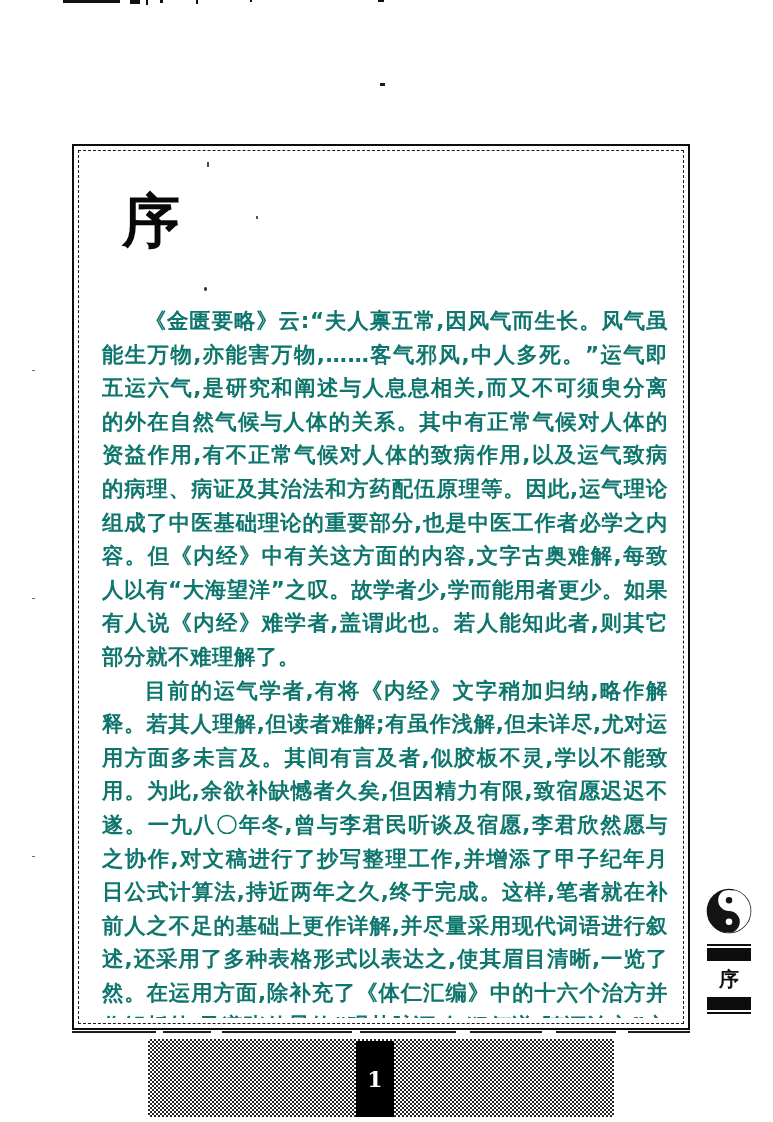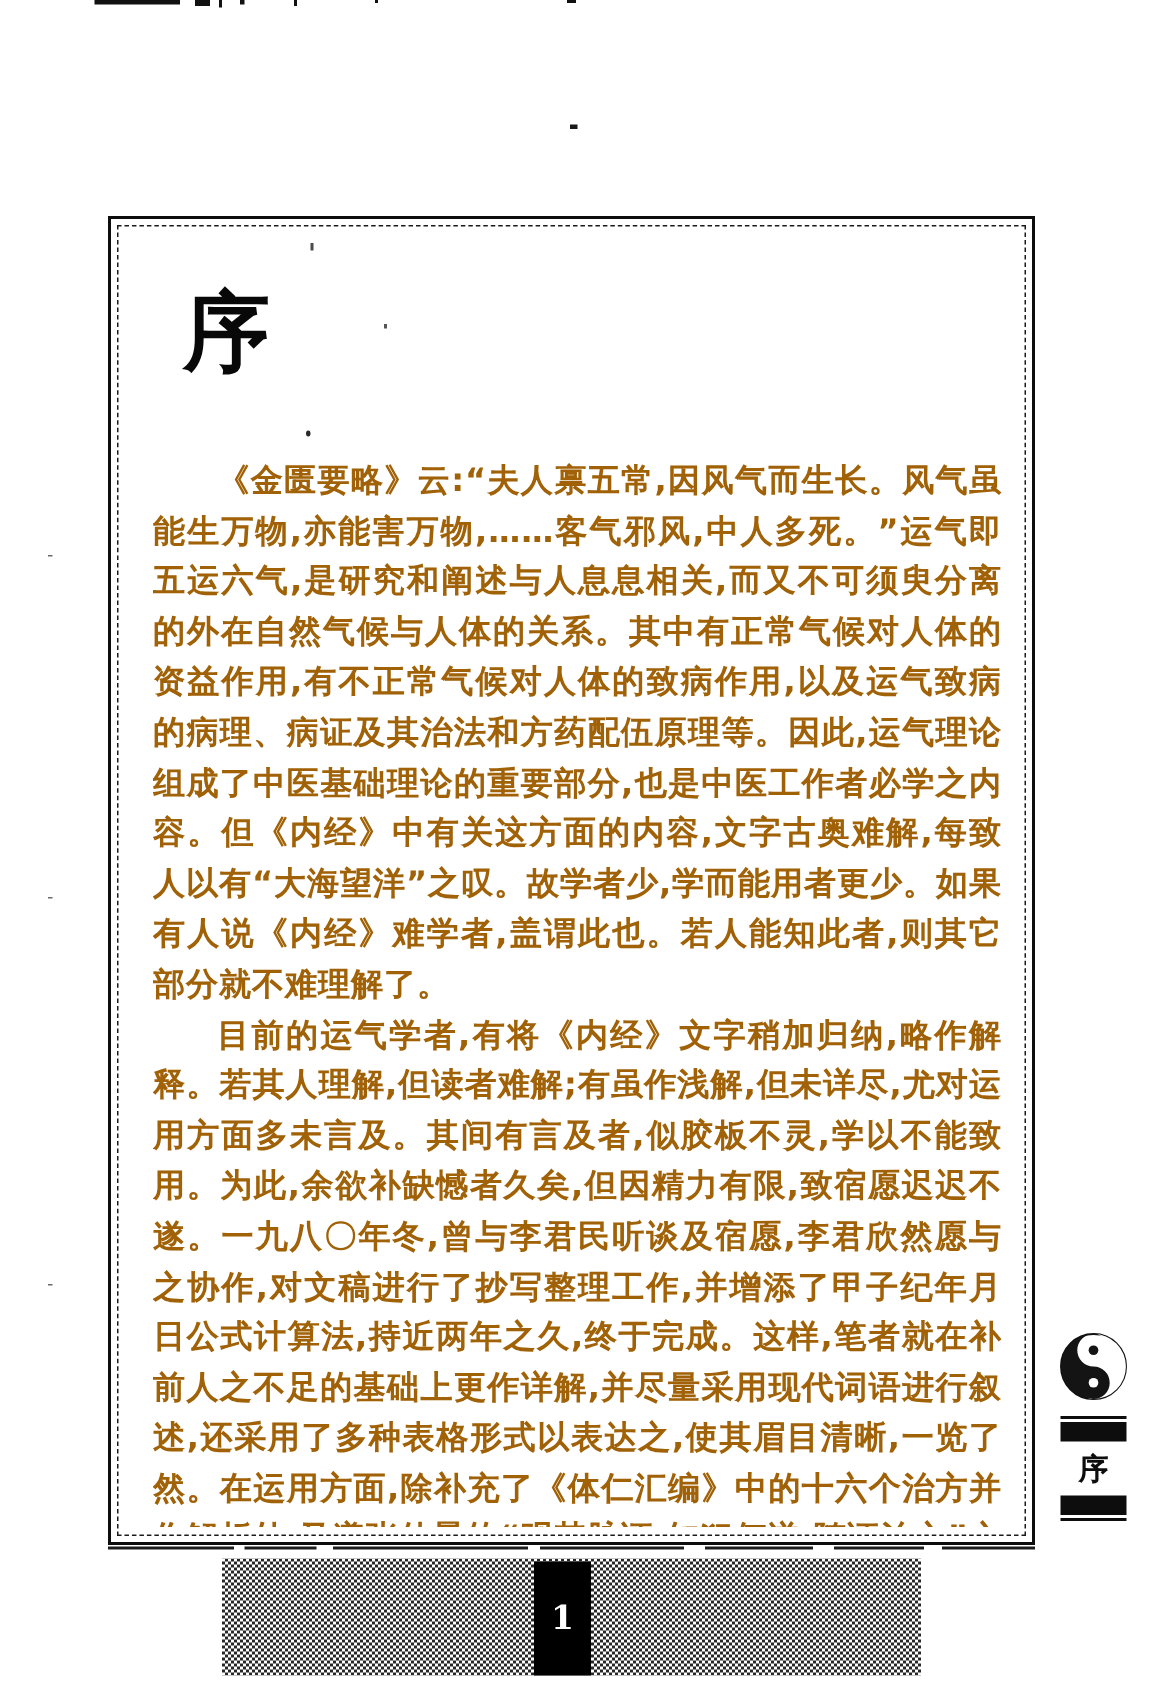--- a/index.html
+++ b/index.html
@@ -123,21 +123,21 @@
     margin: 12px 0 0 20px;
     letter-spacing: 0;
   }
 
   .body-text {
     margin: 0;
     padding: 0;
     font-family: "DejaVu Sans", "Liberation Sans", sans-serif;
     font-size: 21.4px;
     line-height: 33.6px;
-    color: #a16207;
+    color: #0f766e;
     text-align: justify;
     text-justify: inter-character;
     text-indent: 2em;
     letter-spacing: 0.6px;
     word-break: break-all;
     font-weight: 600;
   }
   #para-1 { margin-top: 54px; }
   #para-2 { margin-top: 0; }
 

